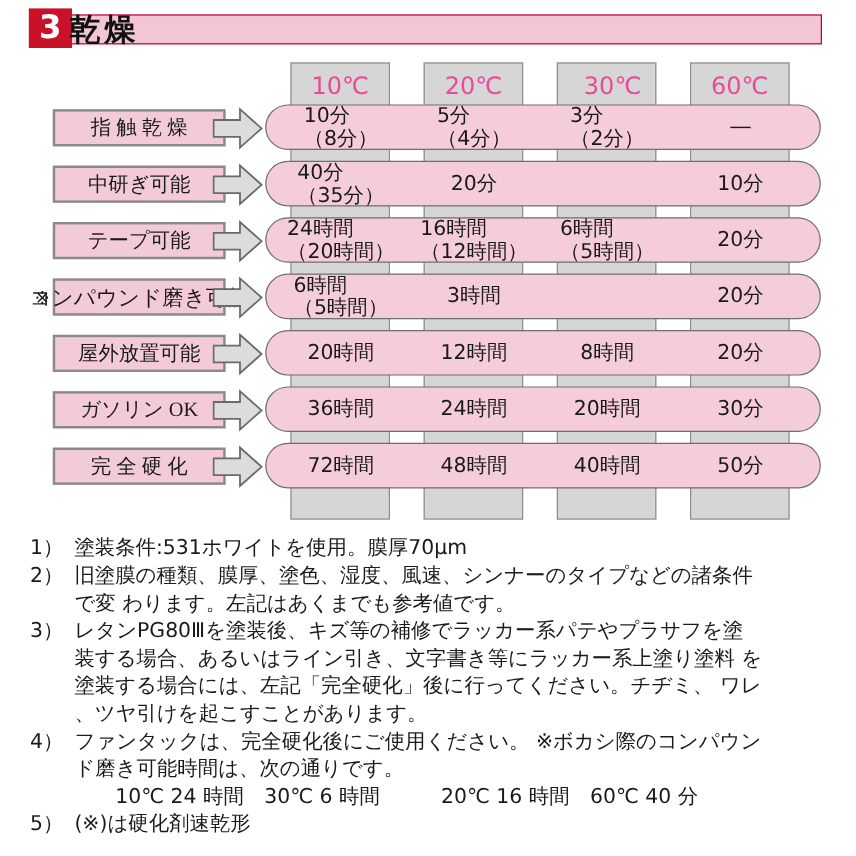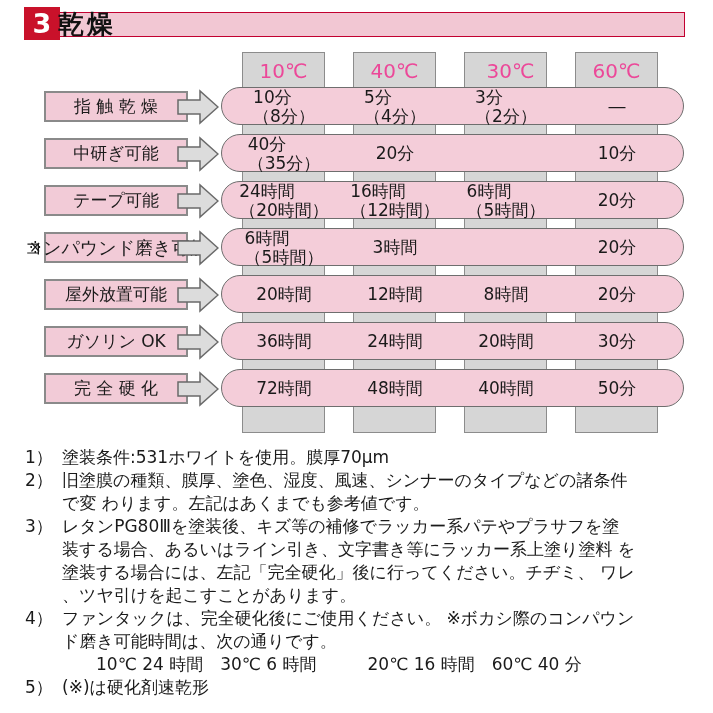--- a/index.html
+++ b/index.html
@@ -18,21 +18,21 @@
   
   .gcol{position:absolute;top:52px;width:83px;height:381px;background:#d6d6d6;
         border:1px solid #8c8c8c;box-sizing:border-box;}
   .thead{position:absolute;top:59px;width:85px;text-align:center;font-size:20px;color:#ec4899;}
 
   
   .row{position:absolute;left:0;width:713px;height:40px;}
   .note{position:absolute;left:29px;top:11px;font-size:15px;}
   .lbox{position:absolute;left:44px;top:4px;width:144px;height:31px;background:#f2cbd7;
         border:2px solid #8a8a8a;box-sizing:border-box;display:flex;align-items:center;
-        justify-content:center;font-size:17px;white-space:nowrap;}
+        justify-content:center;font-size:17px;white-space:nowrap;font-family:Liberation Serif, serif;}
   .lbox.small{font-size:18px;}
   .arrow{position:absolute;left:177px;top:2px;}
   .pill{position:absolute;left:221px;top:0;width:463px;height:38px;background:#f4cdd9;
         border:1.5px solid #6e6e6e;box-sizing:border-box;border-radius:19px;}
   .cell{position:absolute;top:0;height:38px;width:112px;display:flex;align-items:center;
         justify-content:center;font-size:17px;line-height:1.12;
         white-space:pre-line;}
   .c0{left:6px;} .c1{left:117px;} .c2{left:228px;} .c3{left:339px;}
 
   
@@ -48,21 +48,21 @@
 
   <div class="h-bar"></div>
   <div class="h-num">3</div>
   <div class="h-title">乾燥</div>
 
   <div class="gcol" style="left:242px"></div>
   <div class="gcol" style="left:353px"></div>
   <div class="gcol" style="left:464px"></div>
   <div class="gcol" style="left:575px"></div>
   <div class="thead" style="left:241px">10℃</div>
-  <div class="thead" style="left:352px">40℃</div>
+  <div class="thead" style="left:352px">20℃</div>
   <div class="thead" style="left:468px">30℃</div>
   <div class="thead" style="left:574px">60℃</div>
 
   <div class="row" style="top:87px">
     <div class="lbox">
         <span>指 触 乾 燥</span>
       </div>
     <svg class="arrow" width="42" height="36" viewBox="0 0 42 36">
         <polygon points="1,11 23,11 23,2 41,18 23,34 23,25 1,25" fill="#dcdcdc" stroke="#6a6a6a" stroke-width="1.5"></polygon>
       </svg>

